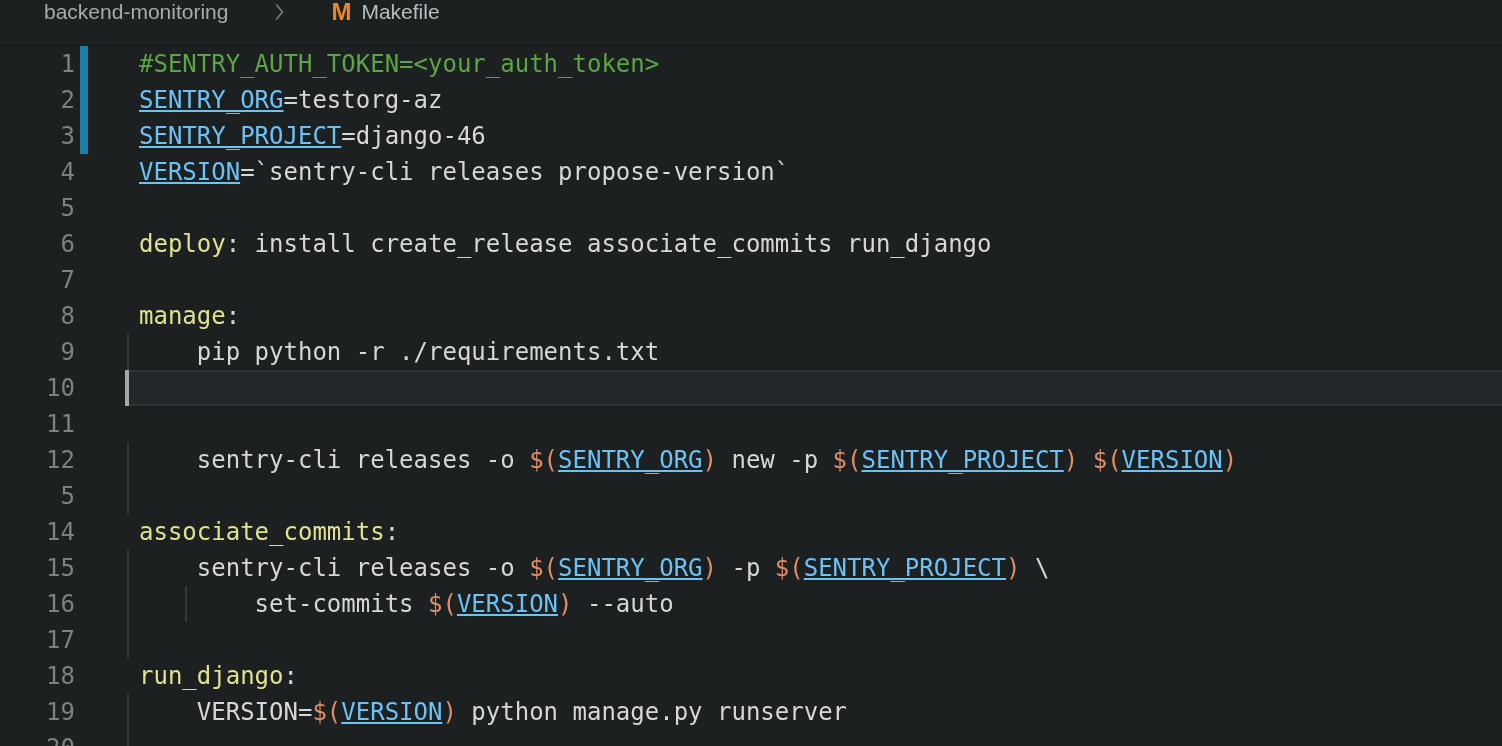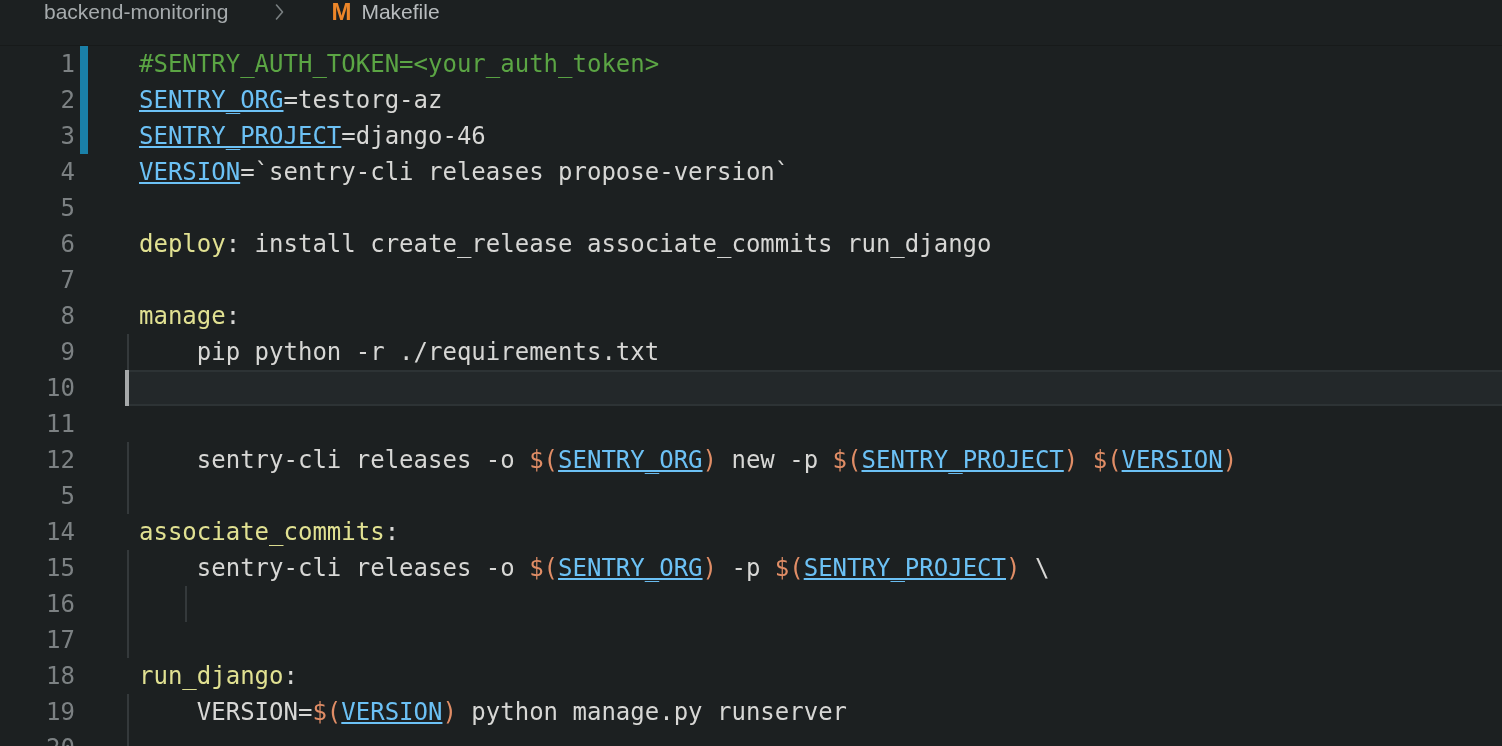--- a/index.html
+++ b/index.html
@@ -159,20 +159,21 @@
     </div>
     <div class="row">
       <div class="num">15</div>
       <div class="guide" style="left: 127px;"></div>
       <div class="txt"><span class="seg-plain">    sentry-cli releases -o </span><span class="seg-punct">$(</span><span class="seg-variable">SENTRY_ORG</span><span class="seg-punct">)</span><span class="seg-plain"> -p </span><span class="seg-punct">$(</span><span class="seg-variable">SENTRY_PROJECT</span><span class="seg-punct">)</span><span class="seg-plain"> \</span></div>
     </div>
     <div class="row">
       <div class="num">16</div>
       <div class="guide" style="left: 127px;"></div>
       <div class="guide" style="left: 185px;"></div>
+      <div class="txt"><span class="seg-plain">        set-commits </span><span class="seg-punct">$(</span><span class="seg-variable">VERSION</span><span class="seg-punct">)</span><span class="seg-plain"> --auto</span></div>
     </div>
     <div class="row">
       <div class="num">17</div>
       <div class="guide" style="left: 127px;"></div>
     </div>
     <div class="row">
       <div class="num">18</div>
       <div class="txt"><span class="seg-target">run_django</span><span class="seg-plain">:</span></div>
     </div>
     <div class="row">

